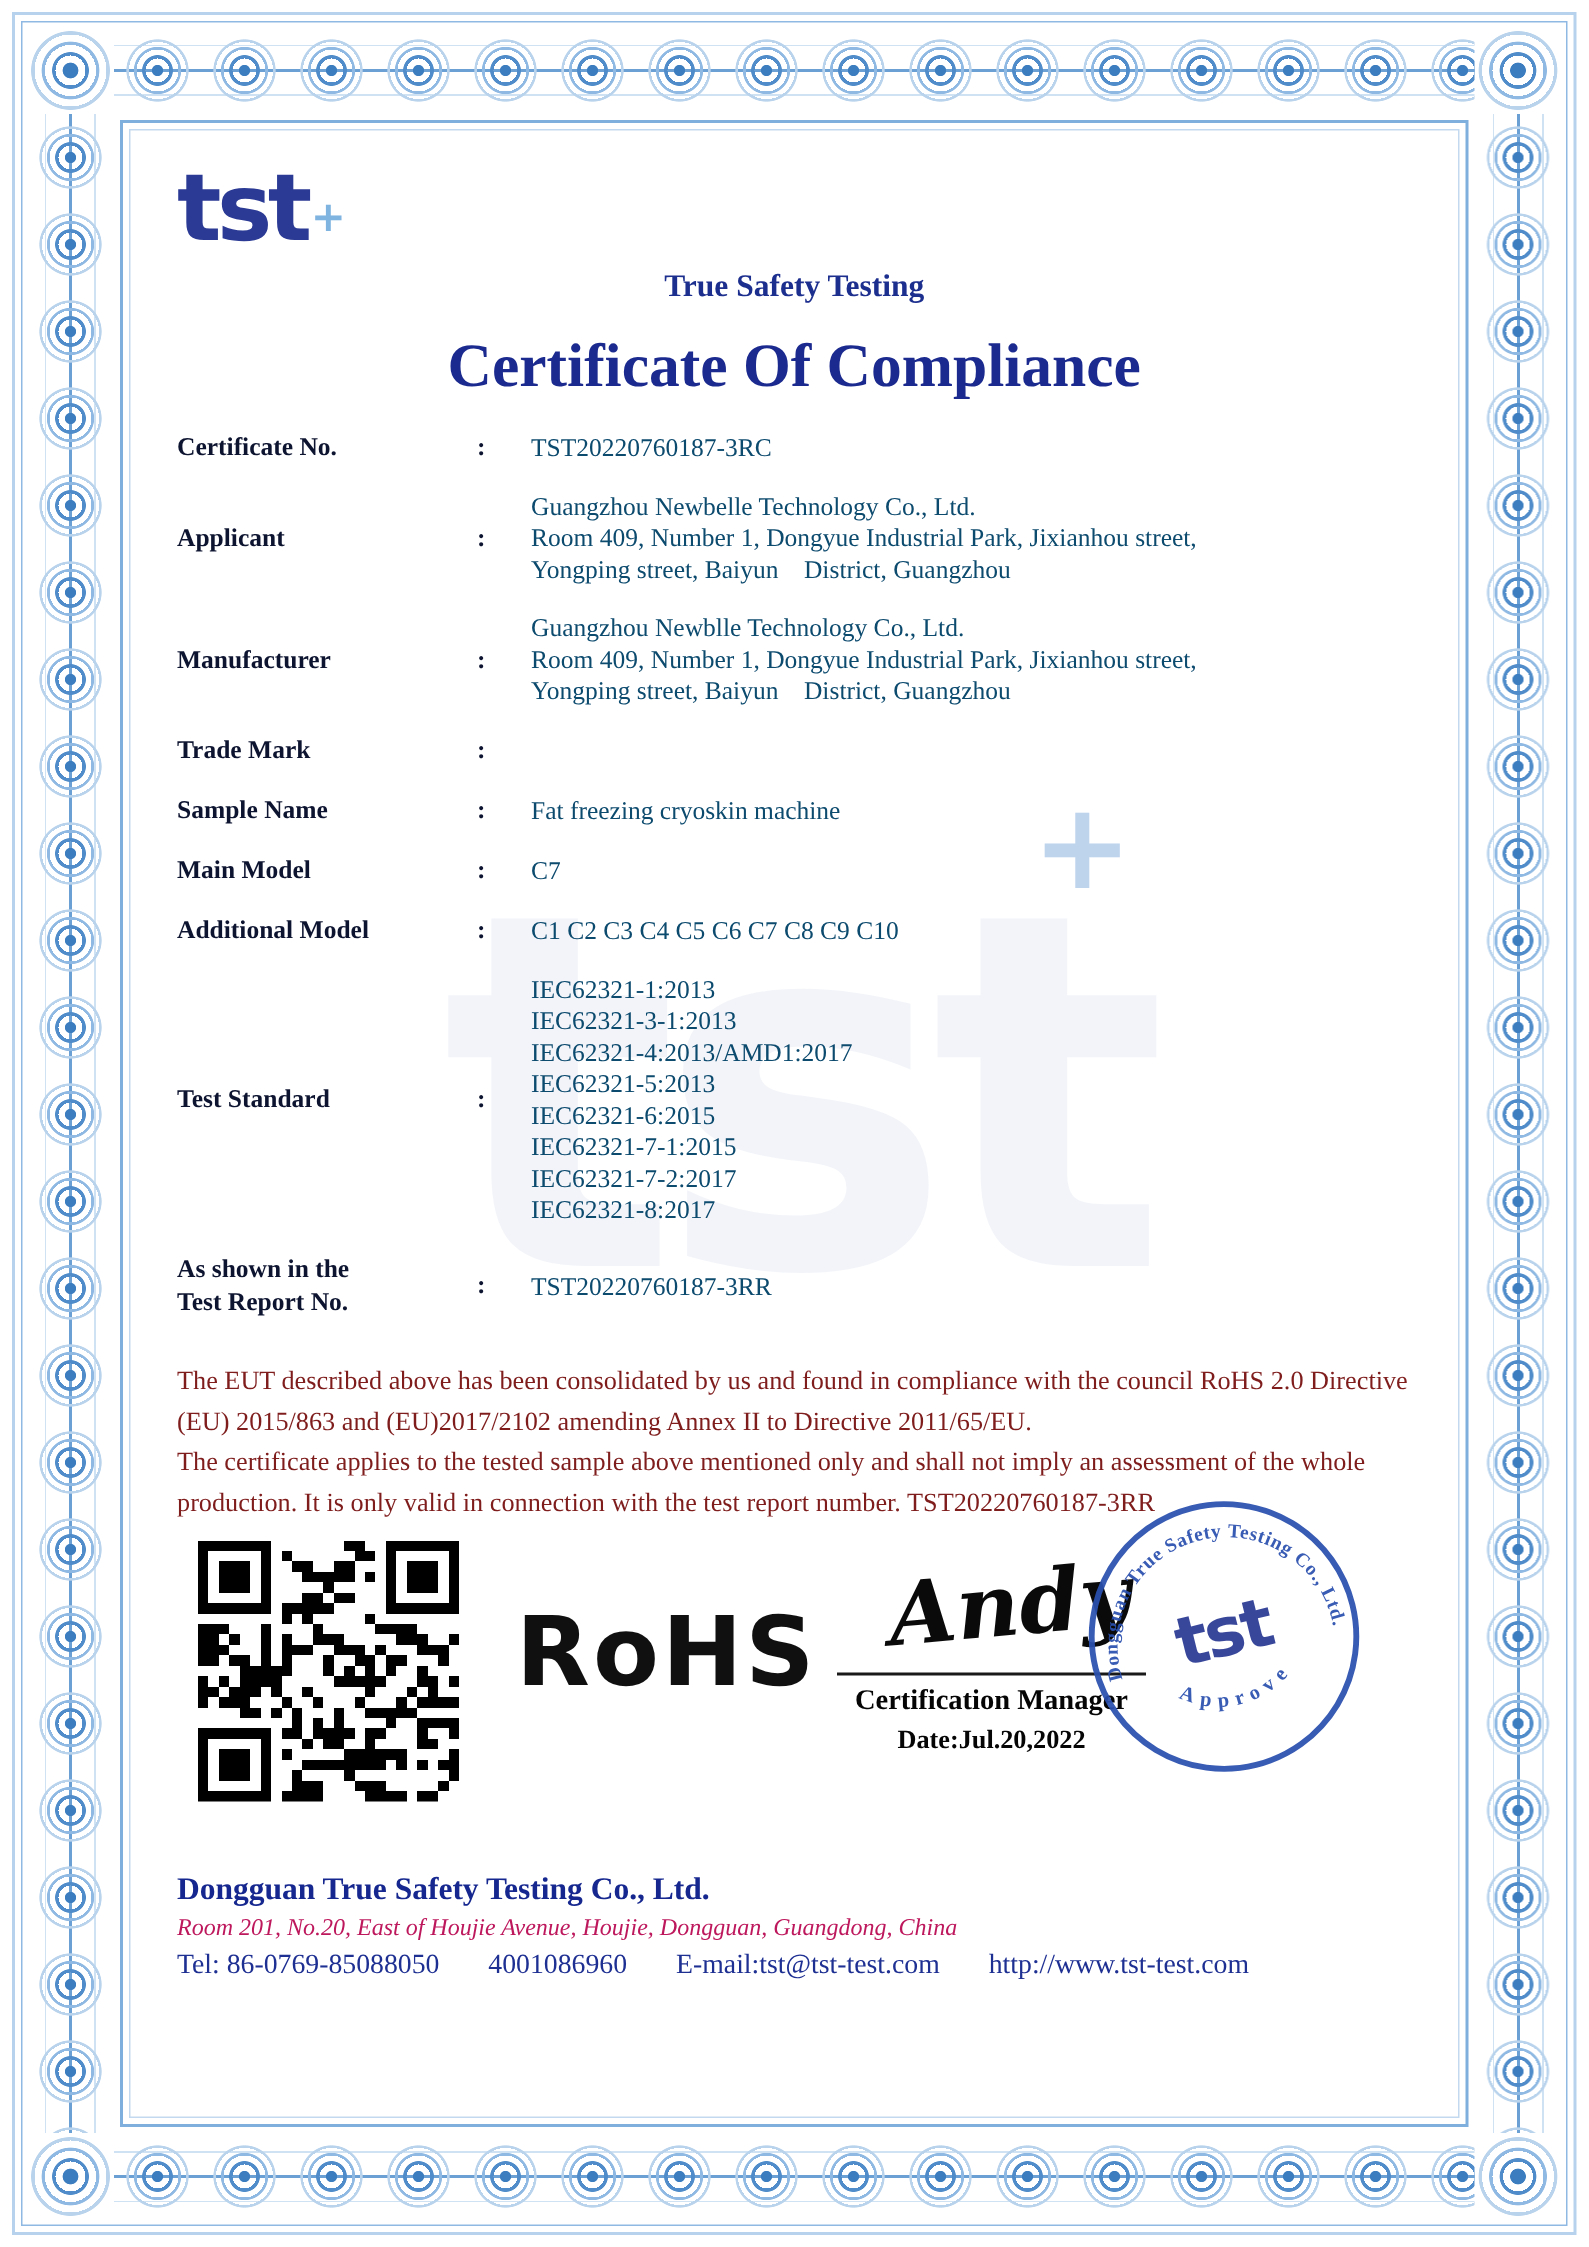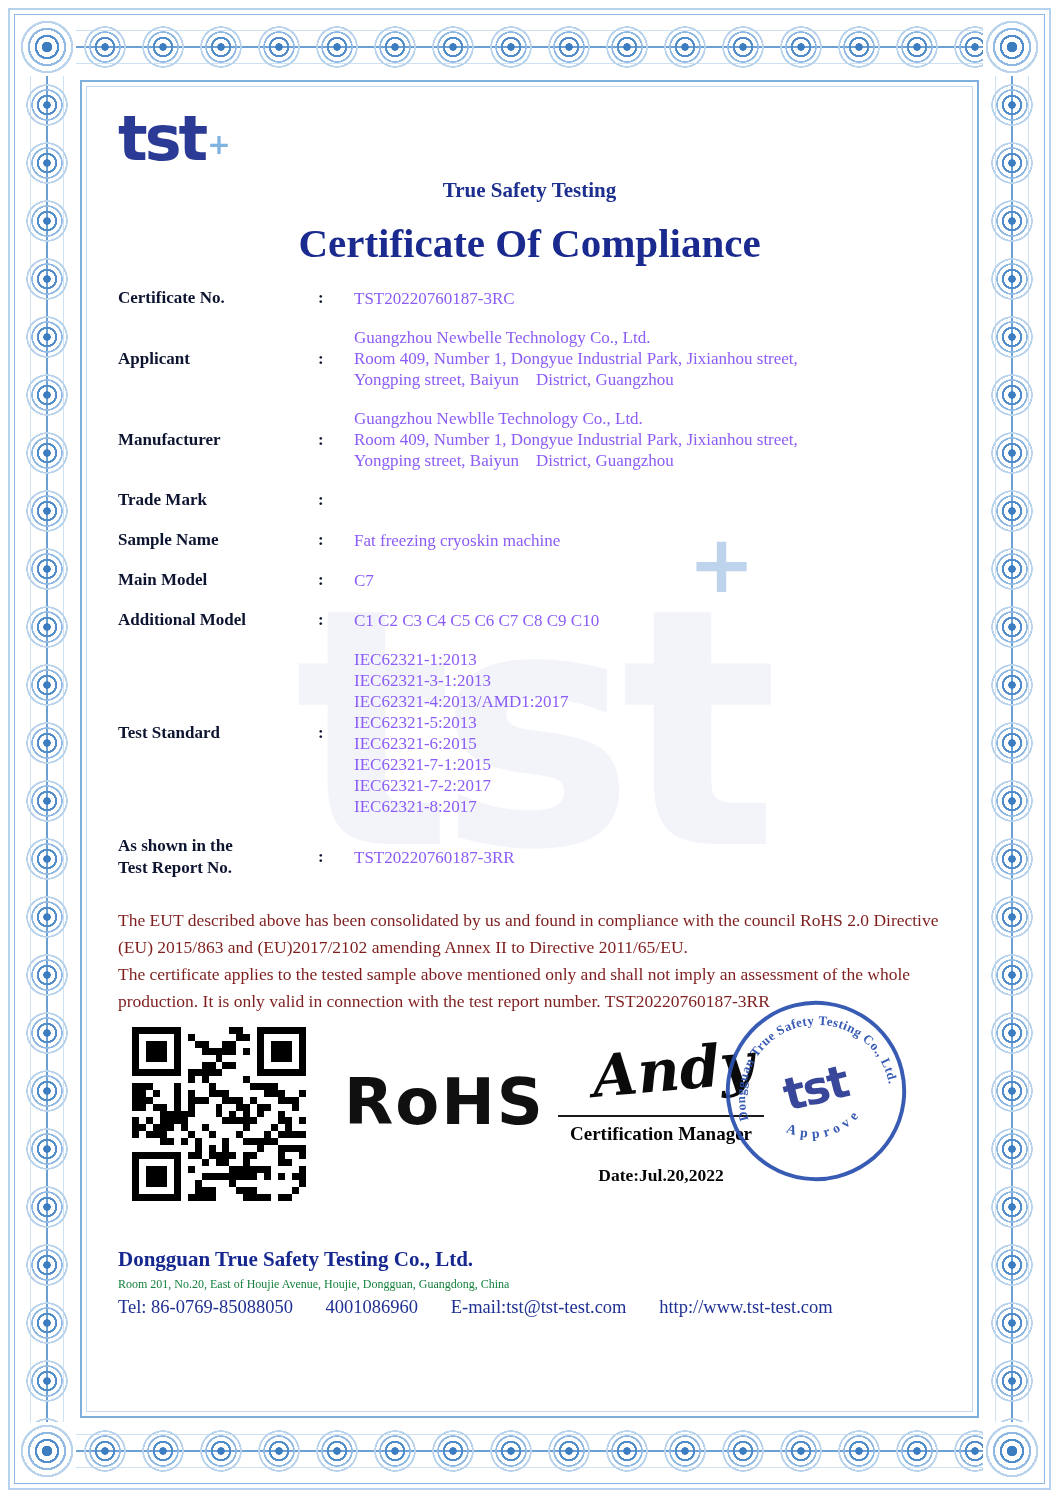--- a/index.html
+++ b/index.html
@@ -56,40 +56,40 @@
   .logo{ text-align:left;margin-top:12px;line-height:1;}
   .logo-text{font-family:"DejaVu Sans",sans-serif;font-weight:bold;font-size:62px;color:#2b3a94;letter-spacing:-3px;}
   .logo-plus{font-family:"DejaVu Sans",sans-serif;font-weight:bold;font-size:28px;color:#7fb3e0;vertical-align:super;margin-left:2px;}
   .brand{text-align:center;font-weight:bold;font-size:21px;color:#1c2e8e;margin-top:8px;}
   .title{text-align:center;font-weight:bold;font-size:41px;color:#1b2a8e;margin-top:16px;}
 
   .fields{margin-top:20px;}
   .row{display:flex;align-items:center;margin-bottom:18px;font-size:17px;}
   .flabel{width:200px;font-weight:bold;color:#0d1430;line-height:22px;white-space:pre-line;}
   .fcolon{width:36px;font-weight:bold;color:#0d1430;}
-  .fvalue{flex:1;color:#8b5cf6;}
+  .fvalue{flex:1;color:#0c4a6e;}
   .vline{line-height:21px;white-space:pre-wrap;}
 
   .statement{margin-top:28px;font-size:17.5px;line-height:27px;color:#7f1d1d;}
 
   .sign-row{position:relative;margin-top:12px;height:206px;}
   .qr{position:absolute;left:14px;top:0;width:174px;height:174px;}
   .rohs{position:absolute;left:226px;top:38px;font-family:"DejaVu Sans",sans-serif;font-weight:bold;
         font-size:64px;letter-spacing:2px;color:#101010;}
   .sign-block{position:absolute;left:428px;top:0;width:230px;text-align:center;}
   .sig-name{display:block;font-family:"DejaVu Serif",serif;font-style:italic;font-weight:bold;
             font-size:58px;line-height:86px;color:#0a0a0a;transform:rotate(-5deg);margin-left:24px;}
   .sig-line{border-top:2.5px solid #1a1a1a;width:206px;margin:2px auto 0 auto;}
   .sig-role{font-size:19px;font-weight:bold;color:#050505;margin-top:6px;}
-  .sig-date{font-size:17.5px;font-weight:bold;color:#050505;margin-top:20px;}
+  .sig-date{font-size:17.5px;font-weight:bold;color:#050505;margin-top:4px;}
   .stamp{position:absolute;left:600px;top:-34px;width:196px;height:196px;transform:rotate(-14deg);opacity:0.93;}
 
   .footer{margin-top:14px;}
   .f-company{font-weight:bold;font-size:21px;color:#16288f;}
-  .f-address{font-size:12px;color:#15803d;margin-top:5px;}
+  .f-address{font-size:16px;color:#be185d;margin-top:5px;font-style:italic;}
   .f-contact{font-size:18.5px;color:#1f3093;margin-top:5px;}
   .gap2{margin-left:28px;}
 </style>
 </head>
 <body>
 
 <div class="page">
 
   <div class="frame-outer"></div>
   <div class="frame-mid"></div>

